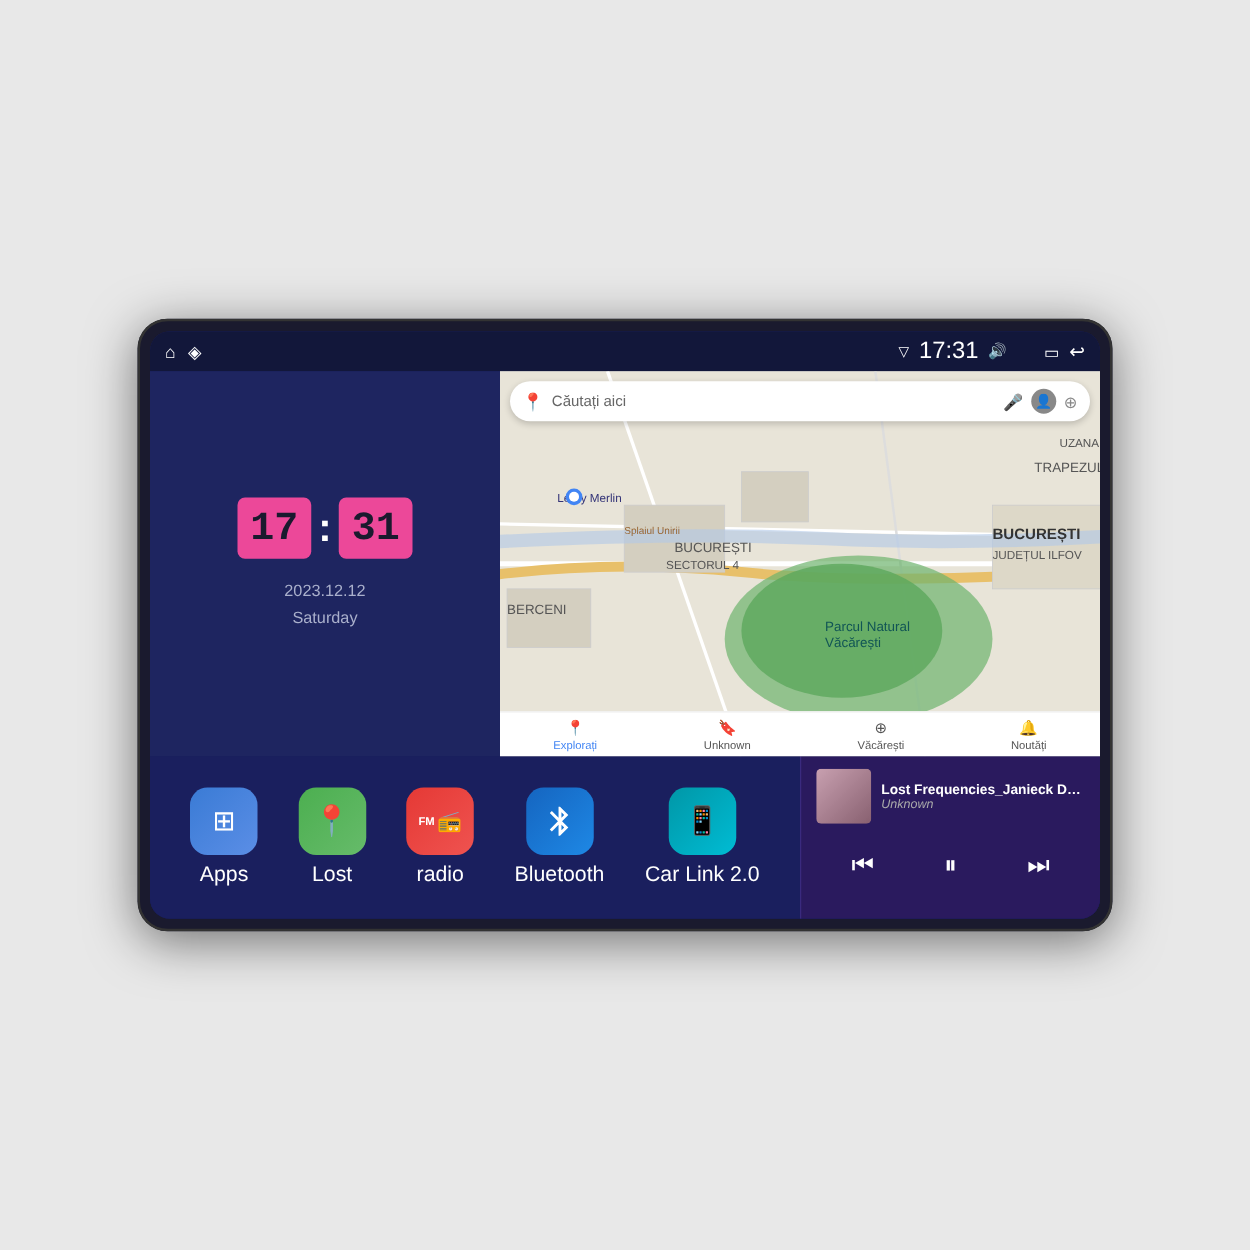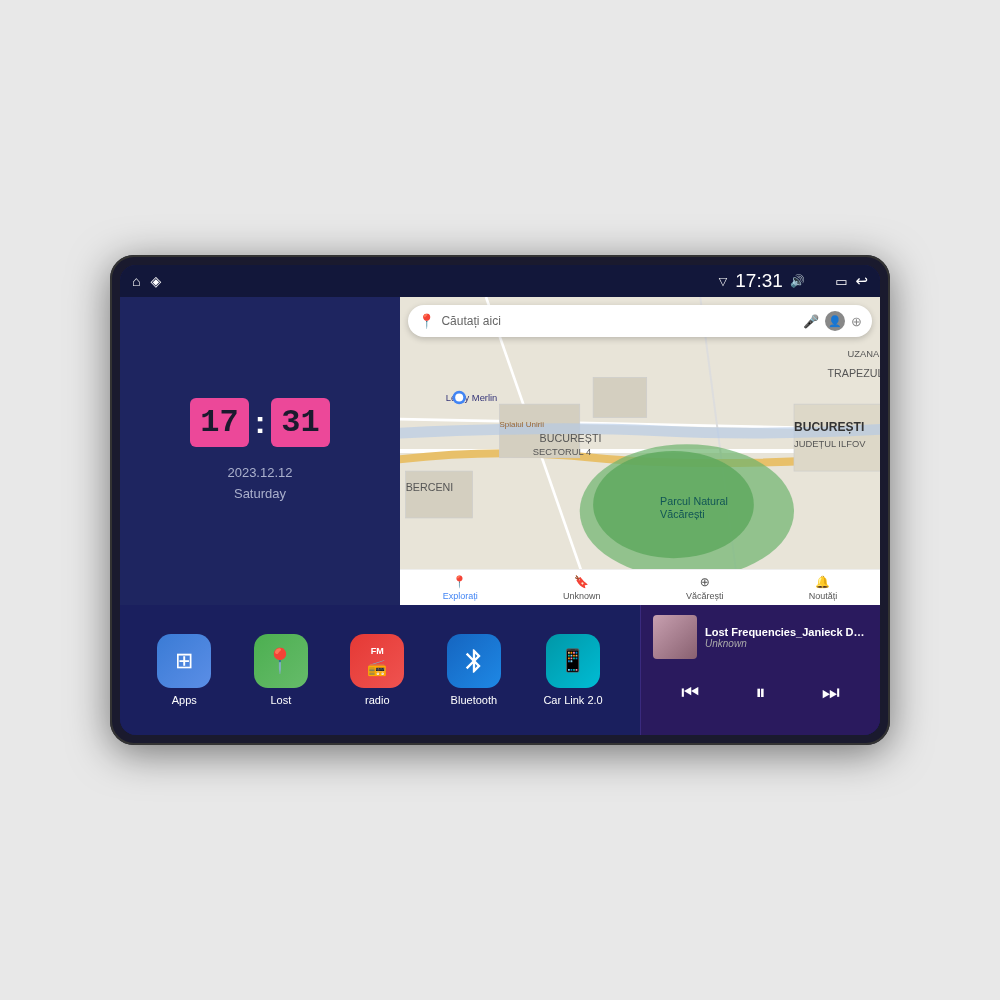--- a/index.html
+++ b/index.html
@@ -241,21 +241,21 @@
       height: 54px;
       border-radius: 14px;
       display: flex;
       align-items: center;
       justify-content: center;
       font-size: 24px;
     }
 
     .app-label {
       color: white;
-      font-size: 11px;
+      font-size: 17px;
       text-align: center;
     }
 
     .icon-apps { background: linear-gradient(135deg, #3a7bd5, #5b8ee6); }
     .icon-maps { background: linear-gradient(135deg, #4caf50, #66bb6a); }
     .icon-radio { background: linear-gradient(135deg, #e53935, #ef5350); }
     .icon-bluetooth { background: linear-gradient(135deg, #1565c0, #1e88e5); }
     .icon-carlink { background: linear-gradient(135deg, #0097a7, #00bcd4); }
 
     
@@ -454,21 +454,21 @@
           </div>
 
           <div class="app-item">
             <div class="app-icon-wrapper icon-maps">
               <span style="font-size:24px;">📍</span>
             </div>
             <span class="app-label">Lost</span>
           </div>
 
           <div class="app-item">
-            <div class="app-icon-wrapper icon-radio" style="flex-direction:column;gap:2px;">
+            <div class="app-icon-wrapper icon-radio" style="flex-direction:row;gap:2px;">
               <span style="color:white;font-size:9px;font-weight:bold;">FM</span>
               <span style="color:white;font-size:16px;">📻</span>
             </div>
             <span class="app-label">radio</span>
           </div>
 
           <div class="app-item">
             <div class="app-icon-wrapper icon-bluetooth">
               <svg width="28" height="28" viewBox="0 0 24 24" fill="white">
                 <path d="M17.71 7.71L12 2h-1v7.59L6.41 5 5 6.41 10.59 12 5 17.59 6.41 19 11 14.41V22h1l5.71-5.71-4.3-4.29 4.3-4.29zM13 5.83l1.88 1.88L13 9.59V5.83zm1.88 10.46L13 18.17v-3.76l1.88 1.88z"></path>

